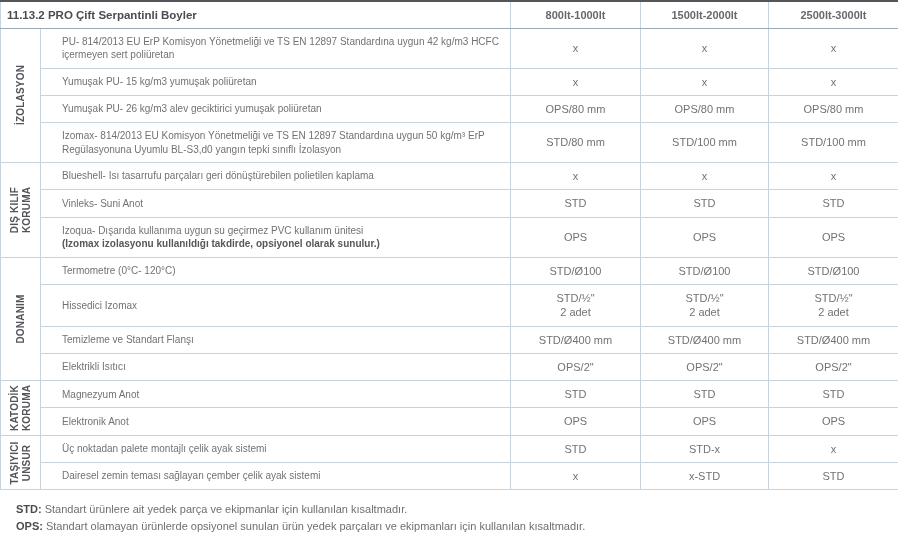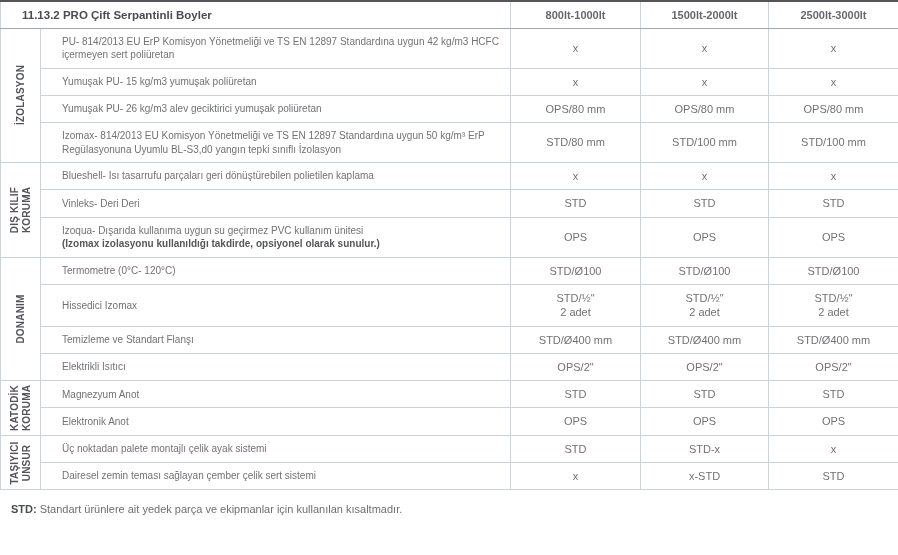--- a/index.html
+++ b/index.html
@@ -21,21 +21,21 @@
     font-weight: normal;
     vertical-align: middle;
   }
   tr.header-row th {
     border-top: 2px solid #54555a;
     border-bottom: 1px solid #9aa9b4;
     height: 27px;
   }
   th.title-cell {
     text-align: left;
-    padding-left: 21px;
+    padding-left: 6px;
     font-weight: bold;
     font-size: 11.5px;
     color: #4b4c50;
   }
   th.col-head {
     font-weight: bold;
     font-size: 11px;
     color: #67686b;
   }
   th.sec {
@@ -65,25 +65,24 @@
   td.value {
     text-align: center;
     font-size: 11px;
     line-height: 1.3;
     white-space: pre-line;
     color: #717275;
     padding: 6px 2px;
   }
   .footnotes {
     margin-top: 11px;
-    padding-left: 1px;
+    padding-left: 16px;
     font-size: 11px;
     line-height: 1.5;
     color: #6e6f72;
-    margin-left: 10px;
   }
   .footnotes b {
     color: #4b4c50;
     margin-right: 3px;
   }
 </style>
 </head>
 <body>
 
 <table class="spec">
@@ -134,21 +133,21 @@
         <th class="sec" rowspan="3">
           <span class="vlabel">DIŞ KILIF
 KORUMA</span>
         </th>
         <td class="feature"><span>Blueshell- Isı tasarrufu parçaları geri dönüştürebilen polietilen kaplama</span></td>
         <td class="value">x</td>
         <td class="value">x</td>
         <td class="value">x</td>
       </tr>
       <tr>
-        <td class="feature"><span>Vinleks- Deri Deri</span></td>
+        <td class="feature"><span>Vinleks- Suni Anot</span></td>
         <td class="value">STD</td>
         <td class="value">STD</td>
         <td class="value">STD</td>
       </tr>
       <tr>
         <td class="feature"><span>Izoqua- Dışarıda kullanıma uygun su geçirmez PVC kullanım ünitesi</span><br><b>(Izomax izolasyonu kullanıldığı takdirde, opsiyonel olarak sunulur.)</b></td>
         <td class="value">OPS</td>
         <td class="value">OPS</td>
         <td class="value">OPS</td>
       </tr>
@@ -202,23 +201,24 @@
         <th class="sec" rowspan="2">
           <span class="vlabel">TAŞIYICI
 UNSUR</span>
         </th>
         <td class="feature"><span>Üç noktadan palete montajlı çelik ayak sistemi</span></td>
         <td class="value">STD</td>
         <td class="value">STD-x</td>
         <td class="value">x</td>
       </tr>
       <tr>
-        <td class="feature"><span>Dairesel zemin teması sağlayan çember çelik sert sistemi</span></td>
+        <td class="feature"><span>Dairesel zemin teması sağlayan çember çelik ayak sistemi</span></td>
         <td class="value">x</td>
         <td class="value">x-STD</td>
         <td class="value">STD</td>
       </tr>
     </tbody>
 </table>
 
 <div class="footnotes">
   <div><b>STD:</b><span>Standart ürünlere ait yedek parça ve ekipmanlar için kullanılan kısaltmadır.</span></div>
+  <div><b>OPS:</b><span>Standart olamayan ürünlerde opsiyonel sunulan ürün yedek parçaları ve ekipmanları için kullanılan kısaltmadır.</span></div>
 </div>
 
 </body></html>

